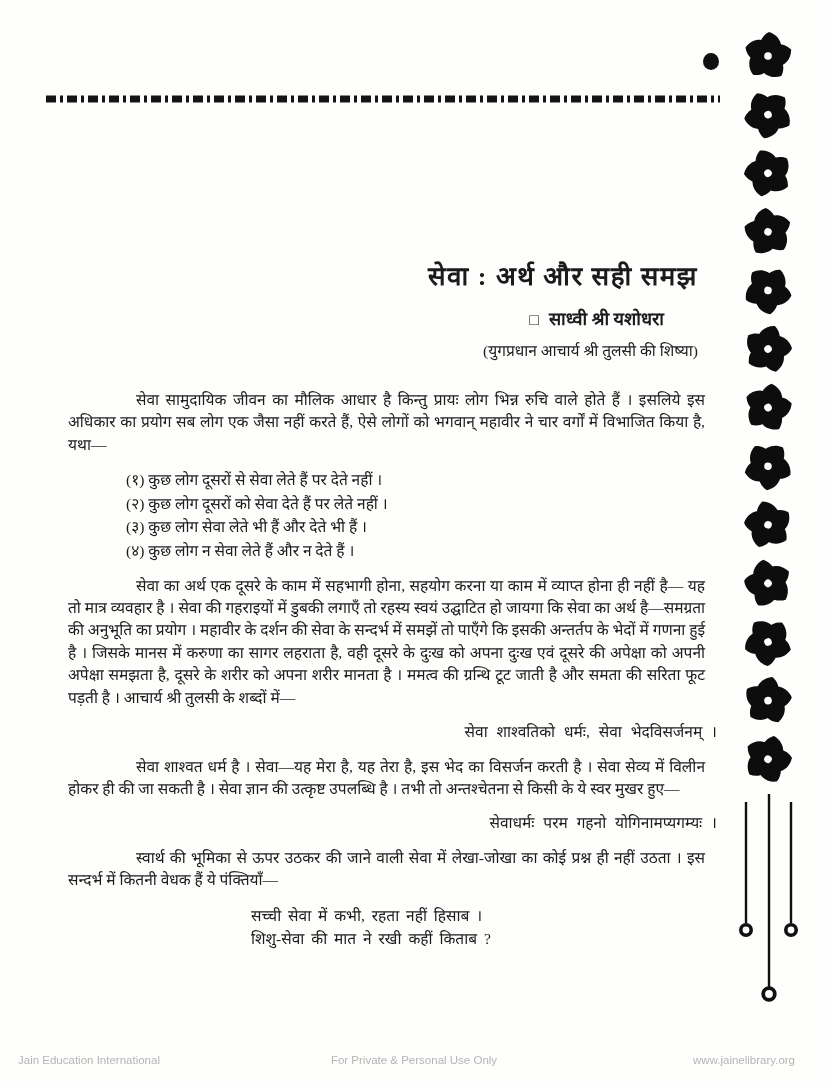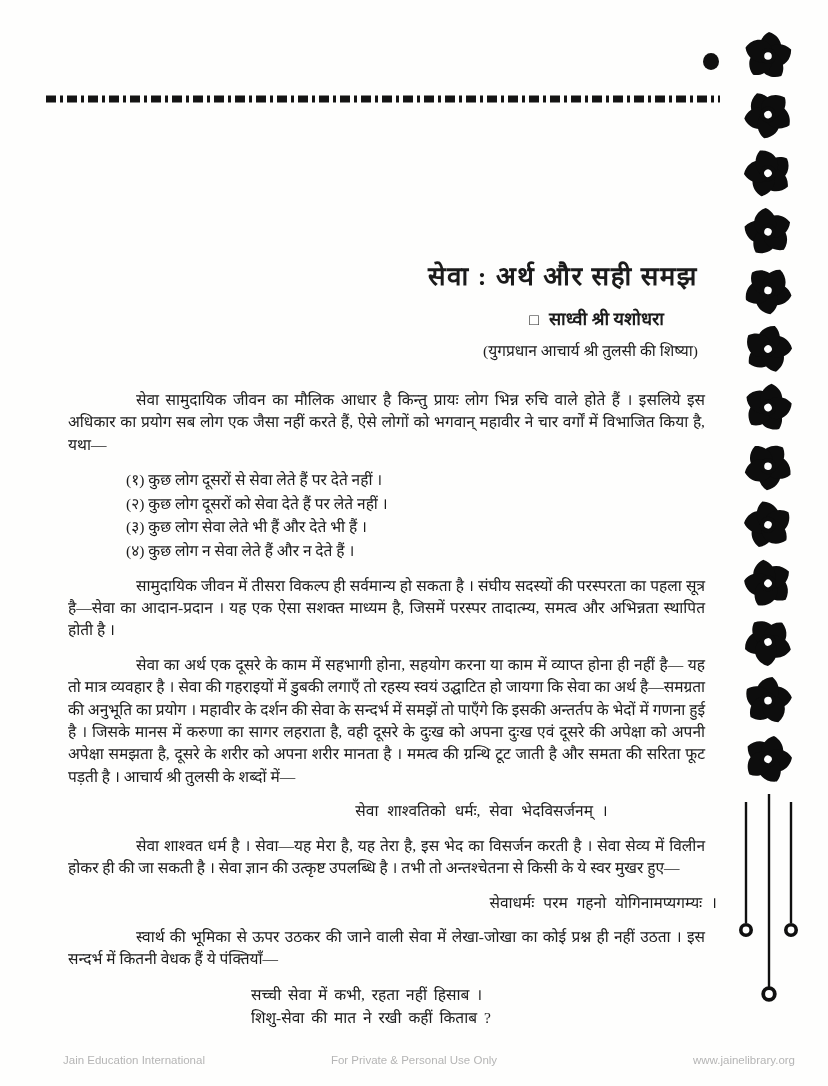--- a/index.html
+++ b/index.html
@@ -23,28 +23,28 @@
   .author-note{position:absolute;top:339px;right:130px;font-size:15.5px;white-space:nowrap;}
   
   .bodytext{position:absolute;left:56px;top:377px;width:661px;
     font-size:15.5px;line-height:22.4px;text-align:justify;}
   .bodytext p{margin:12px;}
   .indent{text-indent:68px;}
   .list{margin:9px 0 0 70px;text-align:left;}
   .list div{line-height:23.6px;}
   .sp10{margin-top:10px;}
   .sp6{margin-top:6px;}
-  .verse{margin:9px 0 0 190px;line-height:22.6px;word-spacing:5px;text-align:center;}
+  .verse{margin:9px 0 0 190px;line-height:22.6px;word-spacing:5px;text-align:right;}
   .verse-single{margin:2px 0 0 200px;word-spacing:5px;text-align:right;}
   .couplet{margin:9px 0 0 195px;line-height:23px;word-spacing:3px;text-align:left;}
   
   .footer{position:absolute;left:0;right:0;bottom:16px;height:16px;
     font-family:"Liberation Sans","DejaVu Sans",sans-serif;
     font-size:11.5px;color:#b5b5b5;}
-  .footer .f-left{position:absolute;left:18px;margin-left:45px;}
+  .footer .f-left{position:absolute;left:18px;}
   .footer .f-center{position:absolute;left:0;right:0;text-align:center;}
   .footer .f-right{position:absolute;right:33px;}
 </style>
 </head>
 <body>
 
 <div class="page">
 
   <svg class="beaded-rule" width="682" height="12">
     <line x1="4" y1="6" x2="678" y2="6" stroke="#141414" stroke-width="7" stroke-dasharray="10 4 3 4"></line>
@@ -103,21 +103,20 @@
   <div class="bodytext">
     <p class="indent">सेवा सामुदायिक जीवन का मौलिक आधार है  किन्तु  प्रायः  लोग  भिन्न रुचि वाले  होते हैं । इसलिये इस अधिकार का प्रयोग सब  लोग एक जैसा नहीं  करते हैं,  ऐसे  लोगों  को भगवान्  महावीर ने चार वर्गों में विभाजित किया है, यथा—</p>
 
     <div class="list">
       <div>(१) कुछ लोग दूसरों से सेवा लेते हैं पर देते नहीं ।</div>
       <div>(२) कुछ लोग दूसरों को सेवा देते हैं पर लेते नहीं ।</div>
       <div>(३) कुछ लोग सेवा लेते भी हैं और देते भी हैं ।</div>
       <div>(४) कुछ लोग न सेवा लेते हैं और न देते हैं ।</div>
     </div>
 
-    <p class="indent sp10">सामुदायिक जीवन में तीसरा विकल्प ही सर्वमान्य हो सकता है ।  संघीय सदस्यों की परस्परता  का  पहला सूत्र है—सेवा का आदान-प्रदान ।  यह एक ऐसा सशक्त माध्यम है,  जिसमें परस्पर तादात्म्य,  समत्व  और अभिन्नता स्थापित होती है ।</p>
 
     <p class="indent sp6">सेवा का अर्थ एक दूसरे के काम में सहभागी होना,  सहयोग करना या  काम में व्याप्त होना ही नहीं  है— यह तो मात्र व्यवहार है ।  सेवा की गहराइयों में डुबकी लगाएँ तो रहस्य स्वयं उद्घाटित हो जायगा कि सेवा  का  अर्थ है—समग्रता की अनुभूति का प्रयोग । महावीर के दर्शन की  सेवा के सन्दर्भ में  समझें  तो पाएँगे कि इसकी अन्तर्तप के भेदों में गणना हुई है । जिसके मानस में करुणा का सागर  लहराता है,  वही दूसरे के  दुःख  को अपना दुःख एवं दूसरे की अपेक्षा को अपनी अपेक्षा समझता है,  दूसरे के शरीर  को अपना  शरीर मानता है ।  ममत्व की ग्रन्थि टूट जाती है और समता की सरिता फूट पड़ती है । आचार्य श्री तुलसी  के शब्दों में—</p>
 
     <div class="verse">
       <div>सेवा  शाश्वतिको  धर्मः,  सेवा  भेदविसर्जनम् ।</div>
     </div>
 
     <p class="indent sp6">सेवा शाश्वत धर्म है । सेवा—यह मेरा है, यह तेरा है, इस भेद का विसर्जन करती है । सेवा सेव्य में विलीन होकर ही की जा सकती है । सेवा ज्ञान की उत्कृष्ट उपलब्धि है ।  तभी तो अन्तश्चेतना से किसी के ये स्वर मुखर हुए—</p>
 
     <div class="verse-single">सेवाधर्मः  परम गहनो  योगिनामप्यगम्यः ।</div>

